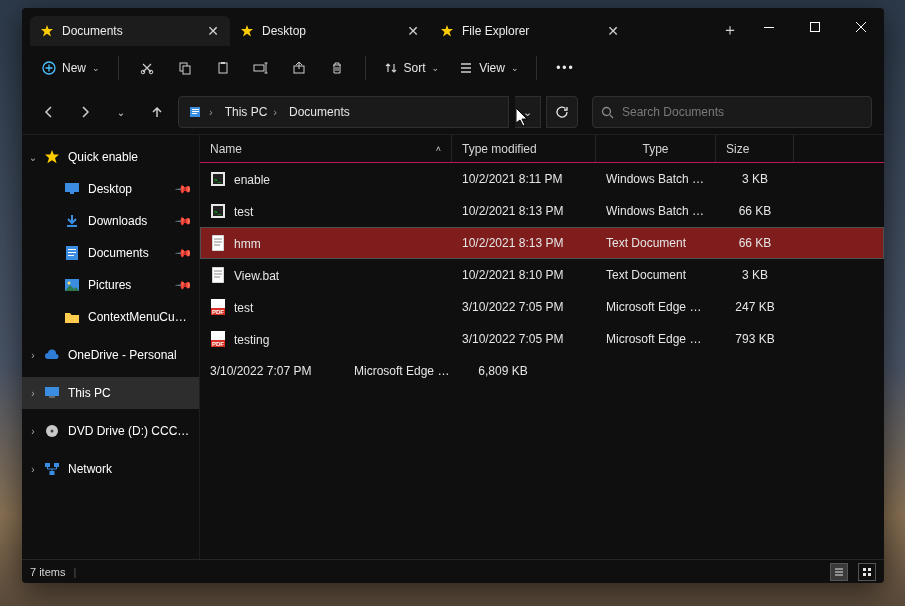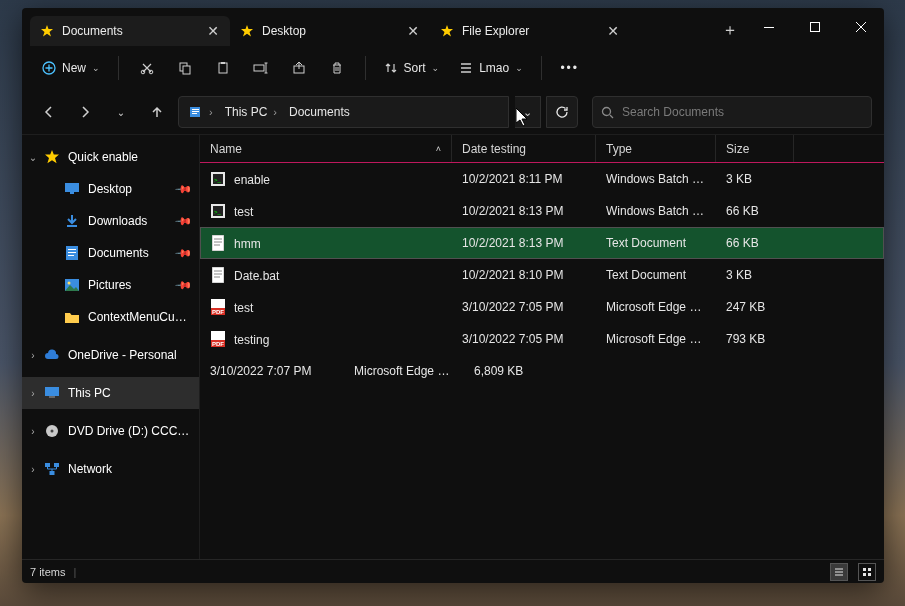--- a/index.html
+++ b/index.html
@@ -45,28 +45,28 @@
 .side-item .pin { color: #888; font-size: 11px; transform: rotate(45deg); }
 .side-item.indented { padding-left: 42px; }
 .side-item.depth1 { padding-left: 22px; }
 
 .content { flex: 1; display: flex; flex-direction: column; overflow: hidden; }
 .colheaders { display: flex; height: 28px; align-items: center; border-bottom: 1px solid #be185d; }
 .colh { padding: 0 10px; border-right: 1px solid #262626; color: #d6d6d6; display: flex; align-items: center; gap: 8px; height: 100%; cursor: pointer; }
 .colh .sort { font-size: 9px; color: #cfcfcf; }
 .col-name { width: 252px; }
 .col-date { width: 144px; }
-.col-type { width: 120px; }
+.col-type { width: 120px; justify-content: center; }
 .col-size { width: 78px; justify-content: flex-start; }
 
 .rows { flex: 1; overflow-y: auto; }
 .row { display: flex; align-items: center; height: 32px; cursor: pointer; }
-.row.selected { background: #14532d; outline: 1px solid #505050; outline-offset: -1px; }
+.row.selected { background: #7f1d1d; outline: 1px solid #505050; outline-offset: -1px; }
 .cell { padding: 0 10px; white-space: nowrap; overflow: hidden; text-overflow: ellipsis; color: #e6e6e6; }
-.cell.size { text-align: left; }
+.cell.size { text-align: center; }
 .cell-name { width: 252px; display: flex; align-items: flex-end; gap: 8px; }
 .file-icon { width: 16px; height: 16px; display: flex; align-items: center; justify-content: center; font-size: 12px; }
 
 .statusbar { display: flex; align-items: center; height: 24px; padding: 0 8px; border-top: 1px solid #262626; color: #d6d6d6; font-size: 11px; gap: 8px; }
 .statusbar .spacer { flex: 1; }
 .view-toggle { width: 18px; height: 18px; border: 1px solid #555; display: flex; align-items: center; justify-content: center; cursor: pointer; margin-left: 2px; }
 .view-toggle.active { background: #3a3a3a; }
 
 .cursor { position: absolute; left: 516px; top: 108px; z-index: 10; pointer-events: none; }
 
@@ -182,21 +182,21 @@
       <svg width="14" height="14">
           <path d="M4 11 V3 M2 5 L4 3 L6 5 M10 3 V11 M8 9 L10 11 L12 9" fill="none" stroke="#cfcfcf" stroke-width="1.2"></path>
         </svg>
       <span>Sort</span>
       <span class="chev">⌄</span>
     </div>
     <div class="tool-btn">
       <svg width="14" height="14">
           <path d="M2 3 H12 M2 7 H12 M2 11 H12" stroke="#cfcfcf" stroke-width="1.5"></path>
         </svg>
-      <span>Lmao</span>
+      <span>View</span>
       <span class="chev">⌄</span>
     </div>
     <div class="tool-sep"></div>
     <div class="tool-btn">
         <span style="letter-spacing:2px">•••</span>
       </div>
   </div>
 
   <div class="addressbar">
     <div class="nav-btn">
@@ -360,21 +360,21 @@
           <span class="label">Network</span>
         </div>
       </div>
     <div class="content">
       <div class="colheaders">
         <div class="colh col-name">
             <span>Name</span>
             <span class="sort" style="margin-left:auto">˄</span>
           </div>
         <div class="colh col-date">
-            <span>Date testing</span>
+            <span>Type modified</span>
           </div>
         <div class="colh col-type">
             <span>Type</span>
           </div>
         <div class="colh col-size">
             <span>Size</span>
           </div>
       </div>
       <div class="rows" id="rows">
           <div class="row">
@@ -422,21 +422,21 @@
     <div class="cell col-size size">66 KB</div>
           </div>
           <div class="row">
     <div class="cell cell-name">
       <span class="file-icon">
                 <svg width="12" height="16">
                   <rect width="12" height="16" fill="#fff" stroke="#aaa"></rect>
                   <path d="M2 4 H10 M2 7 H10 M2 10 H8" stroke="#888"></path>
                 </svg>
               </span>
-      <span>Date.bat</span>
+      <span>View.bat</span>
     </div>
     <div class="cell col-date">10/2/2021 8:10 PM</div>
     <div class="cell col-type">Text Document</div>
     <div class="cell col-size size">3 KB</div>
           </div>
           <div class="row">
     <div class="cell cell-name">
       <span class="file-icon">
                 <svg width="14" height="16">
                   <rect width="14" height="16" fill="#fff"></rect>

